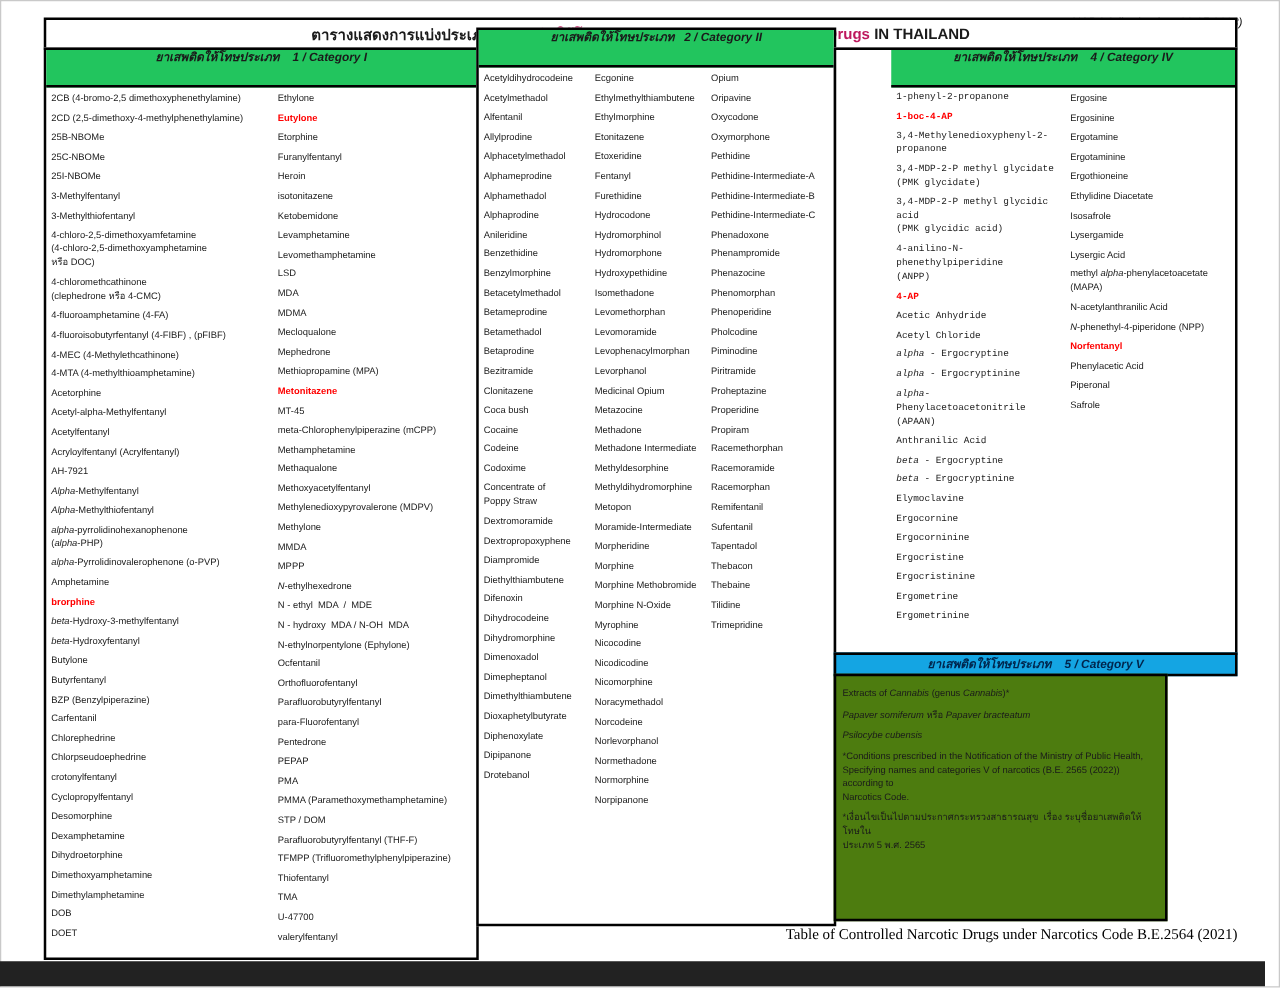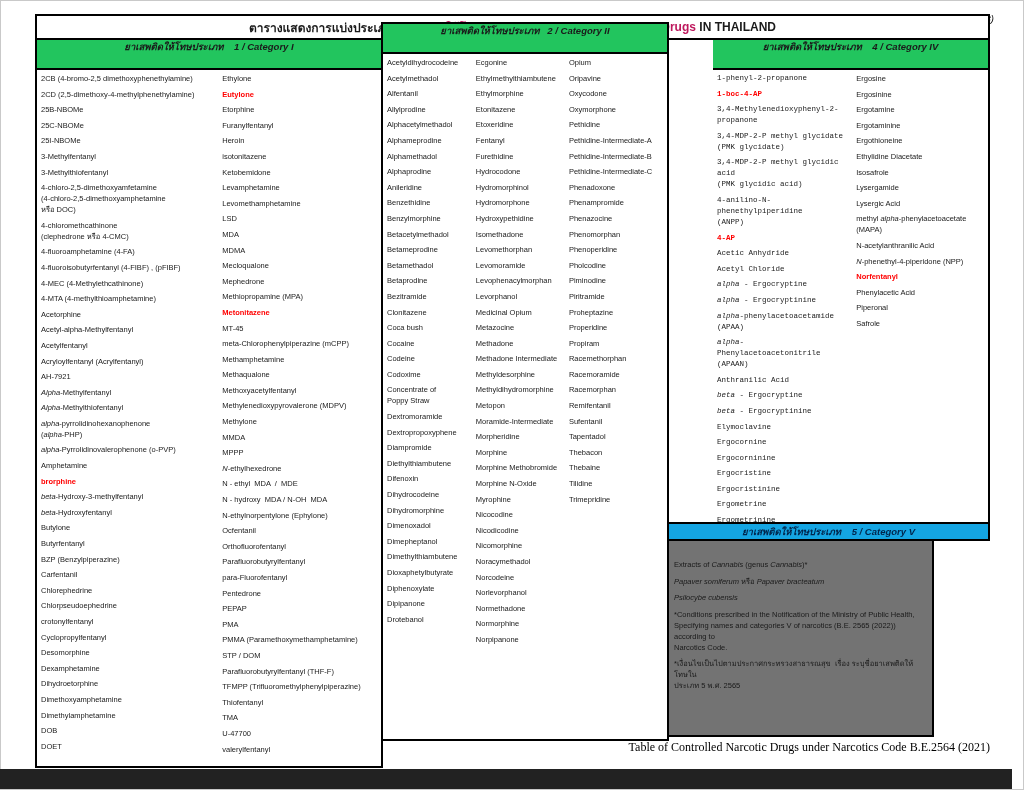--- a/index.html
+++ b/index.html
@@ -43,21 +43,21 @@
   }
   .entry.red { color:#ff0000; font-weight:bold; }
   .cat5-header {
     position:absolute; left:667px; top:522px; width:323px; height:19px;
     border:2px solid #000; background:#14a5e3;
     text-align:center; font-size:9.5px; font-weight:bold; font-style:italic;
     line-height:15px; color:#00264d; white-space:pre; overflow:hidden;
   }
   .cat5-body {
     position:absolute; left:667px; top:539px; width:267px; height:198px;
-    border:2px solid #000; background:#737373; padding:18px 5px;
+    border:2px solid #000; background:#4d7c0f; padding:8px 5px;
   }
   .cat5-body .entry { margin-bottom:5.5px; }
   .footer-note {
     position:absolute; top:740px; right:34px;
     font-family:"Liberation Serif","DejaVu Serif",serif;
     font-size:12px; color:#000;
   }
   .bottom-bar {
     position:absolute; left:0; top:769px; width:1012px; height:20px;
     background:#222222;
@@ -303,22 +303,20 @@
 (PMK glycidate)</div>
         <div class="entry">3,4-MDP-2-P methyl glycidic acid
 (PMK glycidic acid)</div>
         <div class="entry">4-anilino-N-phenethylpiperidine
 (ANPP)</div>
         <div class="entry red">4-AP</div>
         <div class="entry">Acetic Anhydride</div>
         <div class="entry">Acetyl Chloride</div>
         <div class="entry"><i>alpha</i> - Ergocryptine</div>
         <div class="entry"><i>alpha</i> - Ergocryptinine</div>
-        <div class="entry"><i>alpha</i>-phenylacetoacetamide
-(APAA)</div>
         <div class="entry"><i>alpha</i>- Phenylacetoacetonitrile
 (APAAN)</div>
         <div class="entry">Anthranilic Acid</div>
         <div class="entry"><i>beta</i> - Ergocryptine</div>
         <div class="entry"><i>beta</i> - Ergocryptinine</div>
         <div class="entry">Elymoclavine</div>
         <div class="entry">Ergocornine</div>
         <div class="entry">Ergocorninine</div>
         <div class="entry">Ergocristine</div>
         <div class="entry">Ergocristinine</div>

